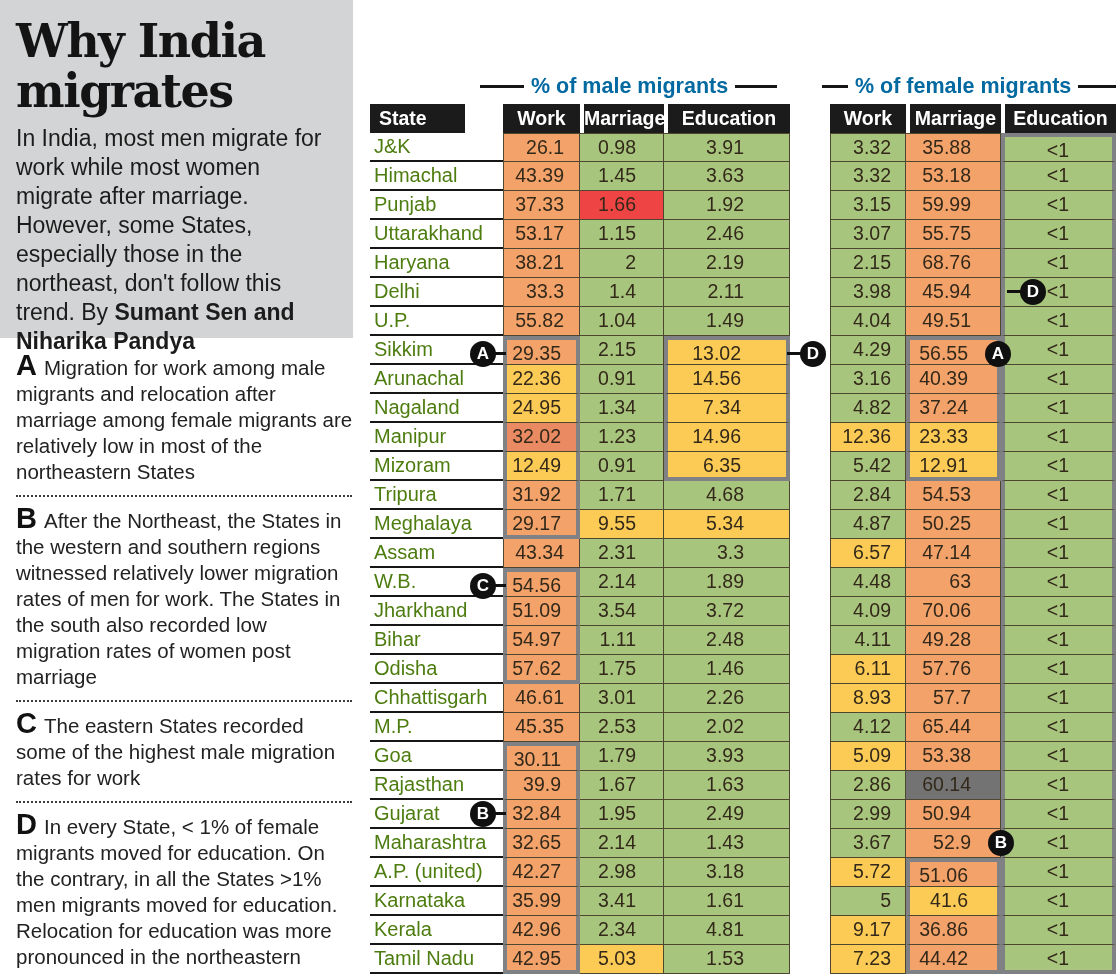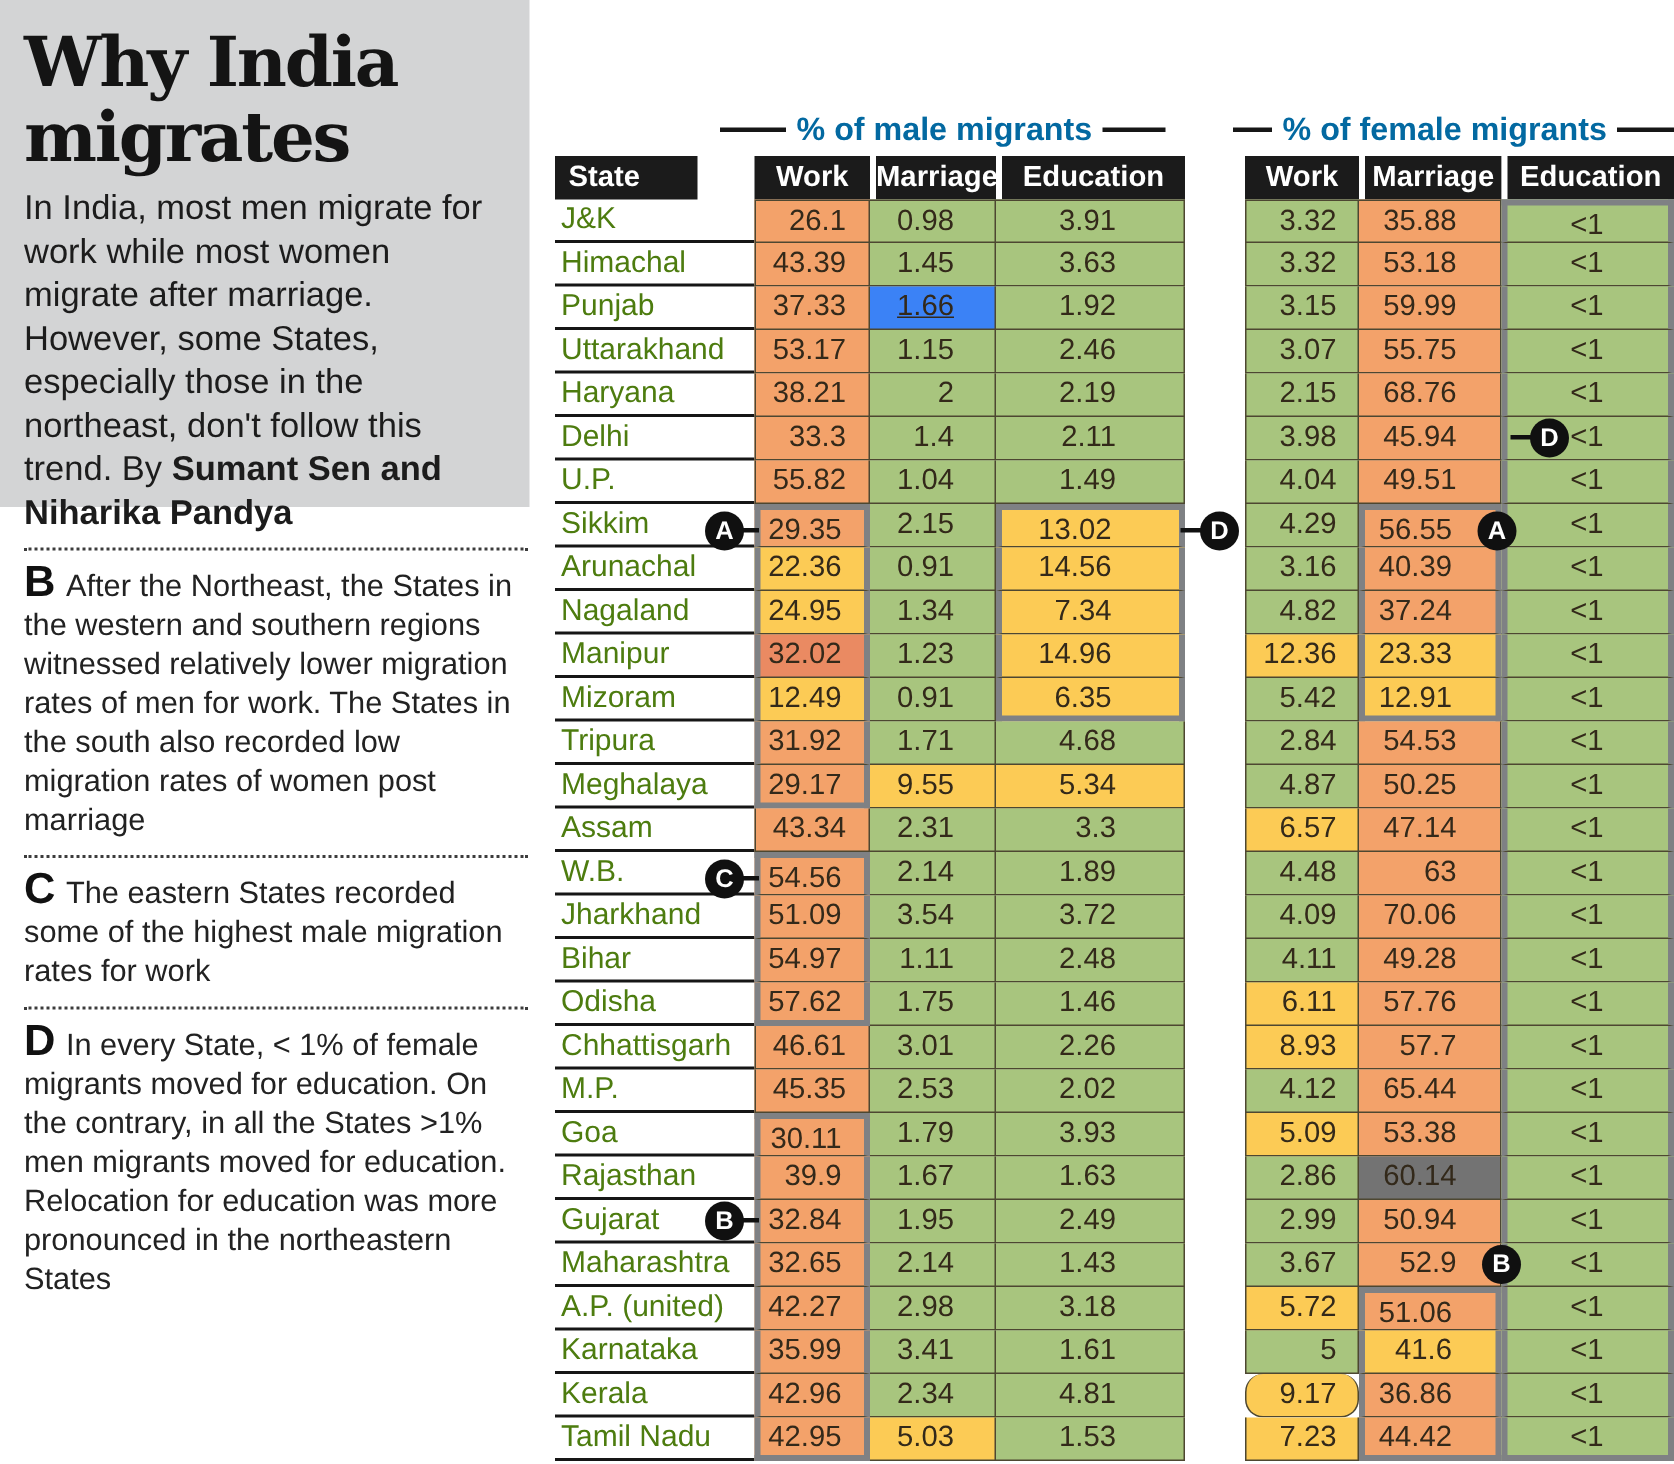--- a/index.html
+++ b/index.html
@@ -70,20 +70,21 @@
 
   <div id="gray-panel">
     <div id="side-title">
       <span style="display:block">Why India</span>
       <span style="display:block">migrates</span>
     </div>
     <div id="side-intro"><span>In India, most men migrate for work while most women migrate after marriage. However, some States, especially those in the northeast, don't follow this trend. By </span><b>Sumant Sen and Niharika Pandya</b></div>
   </div>
   <div id="annotations">
 
+  <div class="anno"><span class="ltr">A</span><span class="txt">Migration for work among male migrants and relocation after marriage among female migrants are relatively low in most of the northeastern States</span></div>
       <div class="anno-sep"></div>
       <div class="anno"><span class="ltr">B</span><span class="txt">After the Northeast, the States in the western and southern regions witnessed relatively lower migration rates of men for work. The States in the south also recorded low migration rates of women post marriage</span></div>
       <div class="anno-sep"></div>
       <div class="anno"><span class="ltr">C</span><span class="txt">The eastern States recorded some of the highest male migration rates for work</span></div>
       <div class="anno-sep"></div>
       <div class="anno"><span class="ltr">D</span><span class="txt">In every State, &lt; 1% of female migrants moved for education. On the contrary, in all the States &gt;1% men migrants moved for education. Relocation for education was more pronounced in the northeastern States</span></div>
     </div>
 
   <div id="main">
 
@@ -128,21 +129,21 @@
           <div class="vcell c-m1" style="background: rgb(168, 197, 126);">1.45</div>
           <div class="vcell c-m2" style="background: rgb(168, 197, 126);">3.63</div>
           <div class="rgap"></div>
           <div class="vcell c-f0 col-first" style="background: rgb(168, 197, 126);">3.32</div>
           <div class="vcell c-f1" style="background: rgb(243, 162, 106);">53.18</div>
           <div class="vcell c-f2" style="background: rgb(168, 197, 126); border-left: 4px solid rgb(127, 129, 132); border-right: 4px solid rgb(127, 129, 132);">&lt;1</div>
         </div>
         <div class="trow">
           <div class="cell-state">Punjab</div>
           <div class="vcell c-m0 col-first" style="background: rgb(243, 162, 106);">37.33</div>
-          <div class="vcell c-m1" style="background: #3b82f6; text-decoration: underline;">1.66</div>
+          <div class="vcell c-m1" style="background: #ef4444;">1.66</div>
           <div class="vcell c-m2" style="background: rgb(168, 197, 126);">1.92</div>
           <div class="rgap"></div>
           <div class="vcell c-f0 col-first" style="background: rgb(168, 197, 126);">3.15</div>
           <div class="vcell c-f1" style="background: rgb(243, 162, 106);">59.99</div>
           <div class="vcell c-f2" style="background: rgb(168, 197, 126); border-left: 4px solid rgb(127, 129, 132); border-right: 4px solid rgb(127, 129, 132);">&lt;1</div>
         </div>
         <div class="trow">
           <div class="cell-state">Uttarakhand</div>
           <div class="vcell c-m0 col-first" style="background: rgb(243, 162, 106);">53.17</div>
           <div class="vcell c-m1" style="background: rgb(168, 197, 126);">1.15</div>
@@ -381,21 +382,21 @@
           <div class="vcell c-f0 col-first" style="background: rgb(168, 197, 126);">5</div>
           <div class="vcell c-f1" style="background: rgb(252, 203, 85); border-left: 4px solid rgb(127, 129, 132); border-right: 4px solid rgb(127, 129, 132);">41.6</div>
           <div class="vcell c-f2" style="background: rgb(168, 197, 126); border-left: 4px solid rgb(127, 129, 132); border-right: 4px solid rgb(127, 129, 132);">&lt;1</div>
         </div>
         <div class="trow">
           <div class="cell-state">Kerala</div>
           <div class="vcell c-m0 col-first" style="background: rgb(243, 162, 106); border-left: 4px solid rgb(127, 129, 132); border-right: 4px solid rgb(127, 129, 132);">42.96</div>
           <div class="vcell c-m1" style="background: rgb(168, 197, 126);">2.34</div>
           <div class="vcell c-m2" style="background: rgb(168, 197, 126);">4.81</div>
           <div class="rgap"></div>
-          <div class="vcell c-f0 col-first" style="background: rgb(252, 203, 85); border-radius: 12px;">9.17</div>
+          <div class="vcell c-f0 col-first" style="background: rgb(252, 203, 85);">9.17</div>
           <div class="vcell c-f1" style="background: rgb(243, 162, 106); border-left: 4px solid rgb(127, 129, 132); border-right: 4px solid rgb(127, 129, 132);">36.86</div>
           <div class="vcell c-f2" style="background: rgb(168, 197, 126); border-left: 4px solid rgb(127, 129, 132); border-right: 4px solid rgb(127, 129, 132);">&lt;1</div>
         </div>
         <div class="trow">
           <div class="cell-state">Tamil Nadu</div>
           <div class="vcell c-m0 col-first" style="background: rgb(243, 162, 106); border-left: 4px solid rgb(127, 129, 132); border-right: 4px solid rgb(127, 129, 132); border-bottom: 4px solid rgb(127, 129, 132);">42.95</div>
           <div class="vcell c-m1" style="background: rgb(252, 203, 85);">5.03</div>
           <div class="vcell c-m2" style="background: rgb(168, 197, 126);">1.53</div>
           <div class="rgap"></div>
           <div class="vcell c-f0 col-first" style="background: rgb(252, 203, 85);">7.23</div>

